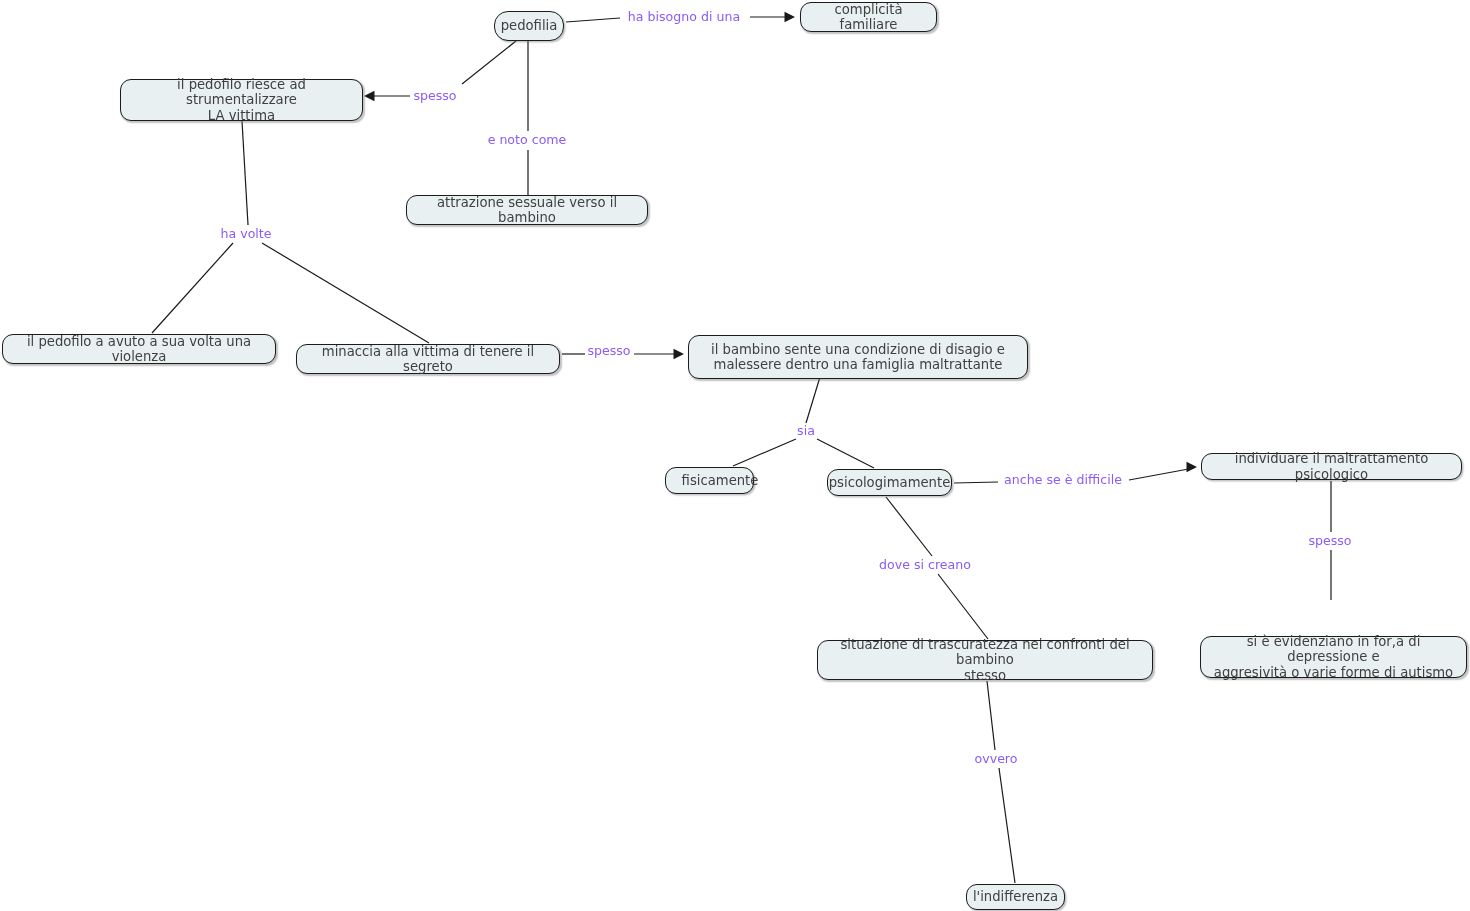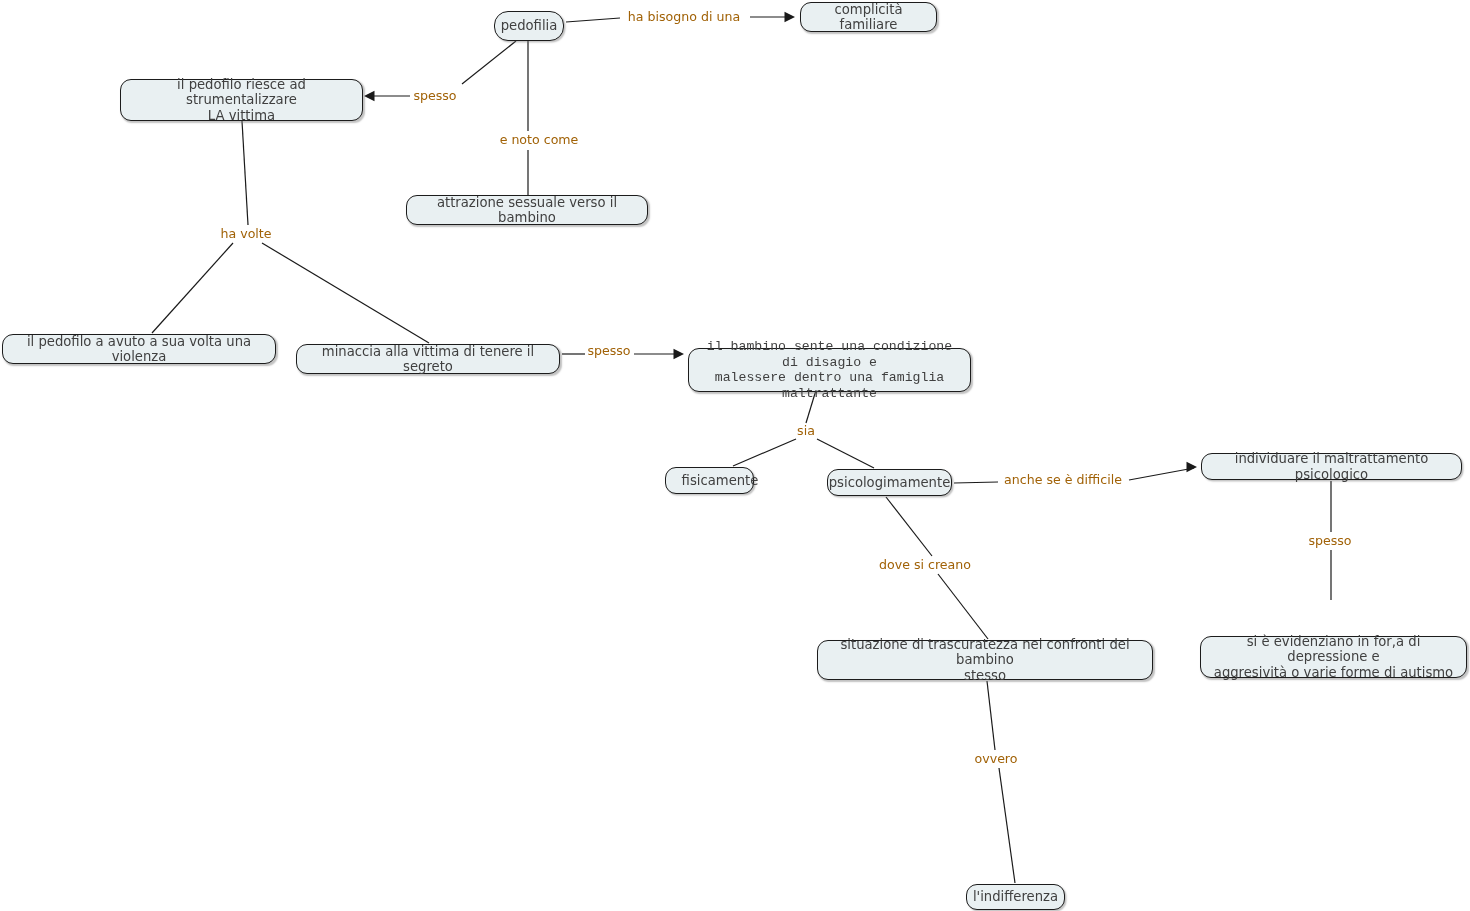--- a/index.html
+++ b/index.html
@@ -41,21 +41,21 @@
     text-align: center;
     color: #404040;
     font-size: 13.2px;
     line-height: 15.5px;
     padding: 3px 9px;
     box-shadow: 1.5px 1.5px 1.5px rgba(120,120,120,0.45);
     white-space: pre-line;
   }
   .link-label {
     position: absolute;
-    color: #a16207;
+    color: #8b5cf6;
     font-size: 12.6px;
     line-height: 14px;
     white-space: nowrap;
     background: transparent;
     transform: translate(-50%, -50%);
     text-align: center;
   }
 </style>
 </head>
 <body>
@@ -90,35 +90,35 @@
       <polygon points="1197,467 1186.5,461.8 1186.5,472.2" fill="#1a1a1a"></polygon>
     </svg>
   <div id="node-layer">
       <div class="node" style="left: 494px; top: 11px; width: 70px; height: 30px; border-radius: 14px;">pedofilia</div>
       <div class="node" style="left: 800px; top: 2px; width: 137px; height: 30px;">complicità familiare</div>
       <div class="node" style="left: 120px; top: 79px; width: 243px; height: 42px;">il pedofilo riesce ad strumentalizzare
 LA vittima</div>
       <div class="node" style="left: 406px; top: 195px; width: 242px; height: 30px;">attrazione sessuale verso il bambino</div>
       <div class="node" style="left: 2px; top: 334px; width: 274px; height: 30px;">il pedofilo a avuto a sua volta una violenza</div>
       <div class="node" style="left: 296px; top: 344px; width: 264px; height: 30px;">minaccia alla vittima di tenere il segreto</div>
-      <div class="node" style="left: 688px; top: 348px; width: 283px; height: 44px; font-family: Liberation Mono, monospace;">il bambino sente una condizione di disagio e
+      <div class="node" style="left: 688px; top: 335px; width: 340px; height: 44px;">il bambino sente una condizione di disagio e
 malessere dentro una famiglia maltrattante</div>
       <div class="node" style="left: 665px; top: 467px; width: 89px; height: 27px; padding-left: 30px;">fisicamente</div>
       <div class="node" style="left: 827px; top: 469px; width: 125px; height: 27px;">psicologimamente</div>
       <div class="node" style="left: 1201px; top: 453px; width: 261px; height: 27px;">individuare il maltrattamento psicologico</div>
       <div class="node" style="left: 1200px; top: 601px; width: 267px; height: 42px; margin-top: 35px;">si è evidenziano in for,a di depressione e
 aggresività o varie forme di autismo</div>
       <div class="node" style="left: 817px; top: 640px; width: 336px; height: 40px;">situazione di trascuratezza nei confronti del bambino
 stesso</div>
       <div class="node" style="left: 966px; top: 884px; width: 99px; height: 26px;">l'indifferenza</div>
     </div>
   <div id="label-layer">
       <div class="link-label" style="left: 684px; top: 17px;">ha bisogno di una</div>
       <div class="link-label" style="left: 435px; top: 96px;">spesso</div>
-      <div class="link-label" style="left: 539px; top: 140px;">e noto come</div>
+      <div class="link-label" style="left: 527px; top: 140px;">e noto come</div>
       <div class="link-label" style="left: 246px; top: 234px;">ha volte</div>
       <div class="link-label" style="left: 609px; top: 351px;">spesso</div>
       <div class="link-label" style="left: 806px; top: 431px;">sia</div>
       <div class="link-label" style="left: 1063px; top: 480px;">anche se è difficile</div>
       <div class="link-label" style="left: 1330px; top: 541px;">spesso</div>
       <div class="link-label" style="left: 925px; top: 565px;">dove si creano</div>
       <div class="link-label" style="left: 996px; top: 759px;">ovvero</div>
     </div>
 </div>
 

